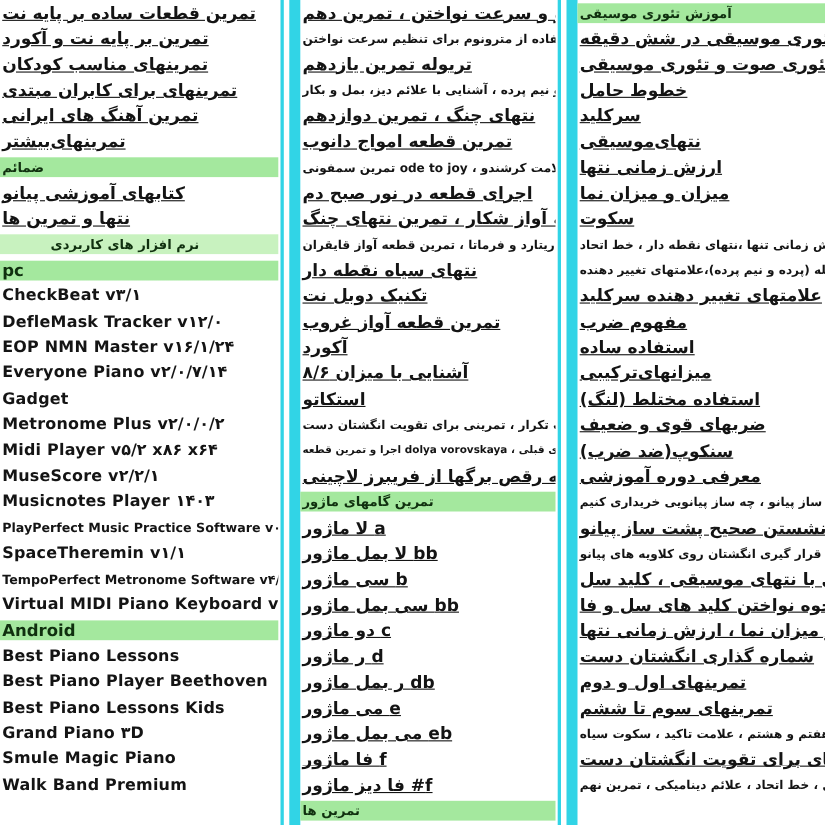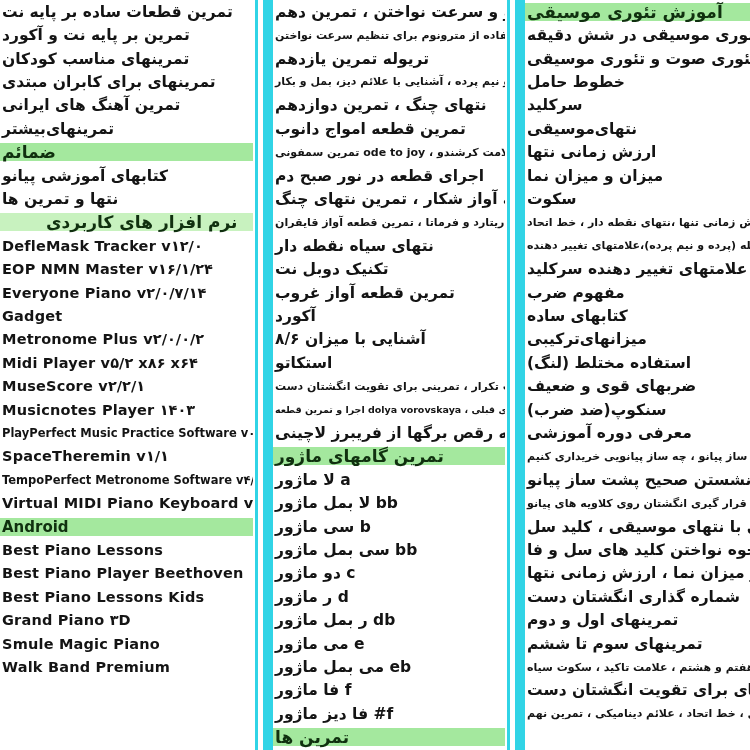--- a/index.html
+++ b/index.html
@@ -16,27 +16,27 @@
   .d-gap1{width:2px;}
   .d-thin{width:3px;background:var(--cyan);}
   .d-gap2{width:5px;}
   .d-thick{width:10px;background:var(--cyan);}
   .row{
     height:23.42px;flex:0 0 23.42px;display:flex;align-items:center;
     justify-content:flex-end;padding-left:2px;padding-right:7px;
     box-sizing:border-box;white-space:nowrap;overflow:hidden;
   }
   .col-2 .row{padding-right:13px;}
-  .row.lg{font-size:15.5px;}
+  .row.lg{font-size:15.5px;text-decoration:underline;}
   .row.sm{font-size:11px;}
   .row.xs{font-size:9.5px;}
   .row.lat-lg{font-size:14.5px;letter-spacing:.2px;}
   .row.lat-sm{font-size:11.5px;}
   .row.hdr,.row.hdr-lat,.row.hdr-light{
-    font-size:17px;color:#10300f;
+    font-size:12px;color:#10300f;
     background:linear-gradient(var(--green),var(--green)) center / 100% 18px no-repeat;
   }
   .row.hdr-light{
     background:linear-gradient(var(--green-light),var(--green-light)) center / 100% 18px no-repeat;
     padding-left:46px;
   }
   .row.hdr-lat{font-size:15px;}
 </style>
 </head>
 <body>
@@ -46,20 +46,22 @@
       <div class="row lg" dir="rtl">تمرین قطعات ساده بر پایه نت</div>
       <div class="row lg" dir="rtl">تمرین بر پایه نت و آکورد</div>
       <div class="row lg" dir="rtl">تمرینهای مناسب کودکان</div>
       <div class="row lg" dir="rtl">تمرینهای برای کابران مبتدی</div>
       <div class="row lg" dir="rtl">تمرین آهنگ های ایرانی</div>
       <div class="row lg" dir="rtl">تمرینهای‌بیشتر</div>
       <div class="row hdr" dir="rtl">ضمائم</div>
       <div class="row lg" dir="rtl">کتابهای آموزشی پیانو</div>
       <div class="row lg" dir="rtl">نتها و تمرین ها</div>
       <div class="row hdr-light" dir="rtl">نرم افزار های کاربردی</div>
+      <div class="row hdr-lat" dir="rtl">pc</div>
+      <div class="row lat-lg" dir="rtl">CheckBeat v۳/۱</div>
       <div class="row lat-lg" dir="rtl">DefleMask Tracker v۱۲/۰</div>
       <div class="row lat-lg" dir="rtl">EOP NMN Master v۱۶/۱/۲۴</div>
       <div class="row lat-lg" dir="rtl">Everyone Piano v۲/۰/۷/۱۴</div>
       <div class="row lat-lg" dir="rtl">Gadget</div>
       <div class="row lat-lg" dir="rtl">Metronome Plus v۲/۰/۰/۲</div>
       <div class="row lat-lg" dir="rtl">Midi Player v۵/۲ x۸۶ x۶۴</div>
       <div class="row lat-lg" dir="rtl">MuseScore v۲/۲/۱</div>
       <div class="row lat-lg" dir="rtl">Musicnotes Player ۱۴۰۳</div>
       <div class="row lat-sm" dir="rtl">PlayPerfect Music Practice Software v۰/۹۴</div>
       <div class="row lat-lg" dir="rtl">SpaceTheremin v۱/۱</div>
@@ -126,21 +128,21 @@
       <div class="row lg" dir="rtl">خطوط حامل</div>
       <div class="row lg" dir="rtl">سرکلید</div>
       <div class="row lg" dir="rtl">نتهای‌موسیقی</div>
       <div class="row lg" dir="rtl">ارزش زمانی نتها</div>
       <div class="row lg" dir="rtl">میزان و میزان نما</div>
       <div class="row lg" dir="rtl">سکوت</div>
       <div class="row sm" dir="rtl">افزایش ارزش زمانی تنها ،نتهای نقطه دار ، خط اتحاد</div>
       <div class="row sm" dir="rtl">فاصله (پرده و نیم پرده)،علامتهای تغییر دهنده</div>
       <div class="row lg" dir="rtl">علامتهای تغییر دهنده سرکلید</div>
       <div class="row lg" dir="rtl">مفهوم ضرب</div>
-      <div class="row lg" dir="rtl">کتابهای ساده</div>
+      <div class="row lg" dir="rtl">استفاده ساده</div>
       <div class="row lg" dir="rtl">میزانهای‌ترکیبی</div>
       <div class="row lg" dir="rtl">استفاده مختلط (لنگ)</div>
       <div class="row lg" dir="rtl">ضربهای قوی و ضعیف</div>
       <div class="row lg" dir="rtl">سنکوپ(ضد ضرب)</div>
       <div class="row lg" dir="rtl">معرفی دوره آموزشی</div>
       <div class="row sm" dir="rtl">آشنایی با ساز پیانو ، چه ساز پیانویی خریداری کنیم</div>
       <div class="row lg" dir="rtl">نحوه نشستن صحیح پشت ساز پیانو</div>
       <div class="row sm" dir="rtl">نحوه قرار گیری انگشتان روی کلاویه های پیانو</div>
       <div class="row lg" dir="rtl">آشنایی با نتهای موسیقی ، کلید سل</div>
       <div class="row lg" dir="rtl">کلید فا ، نحوه نواختن کلید های سل و فا</div>

